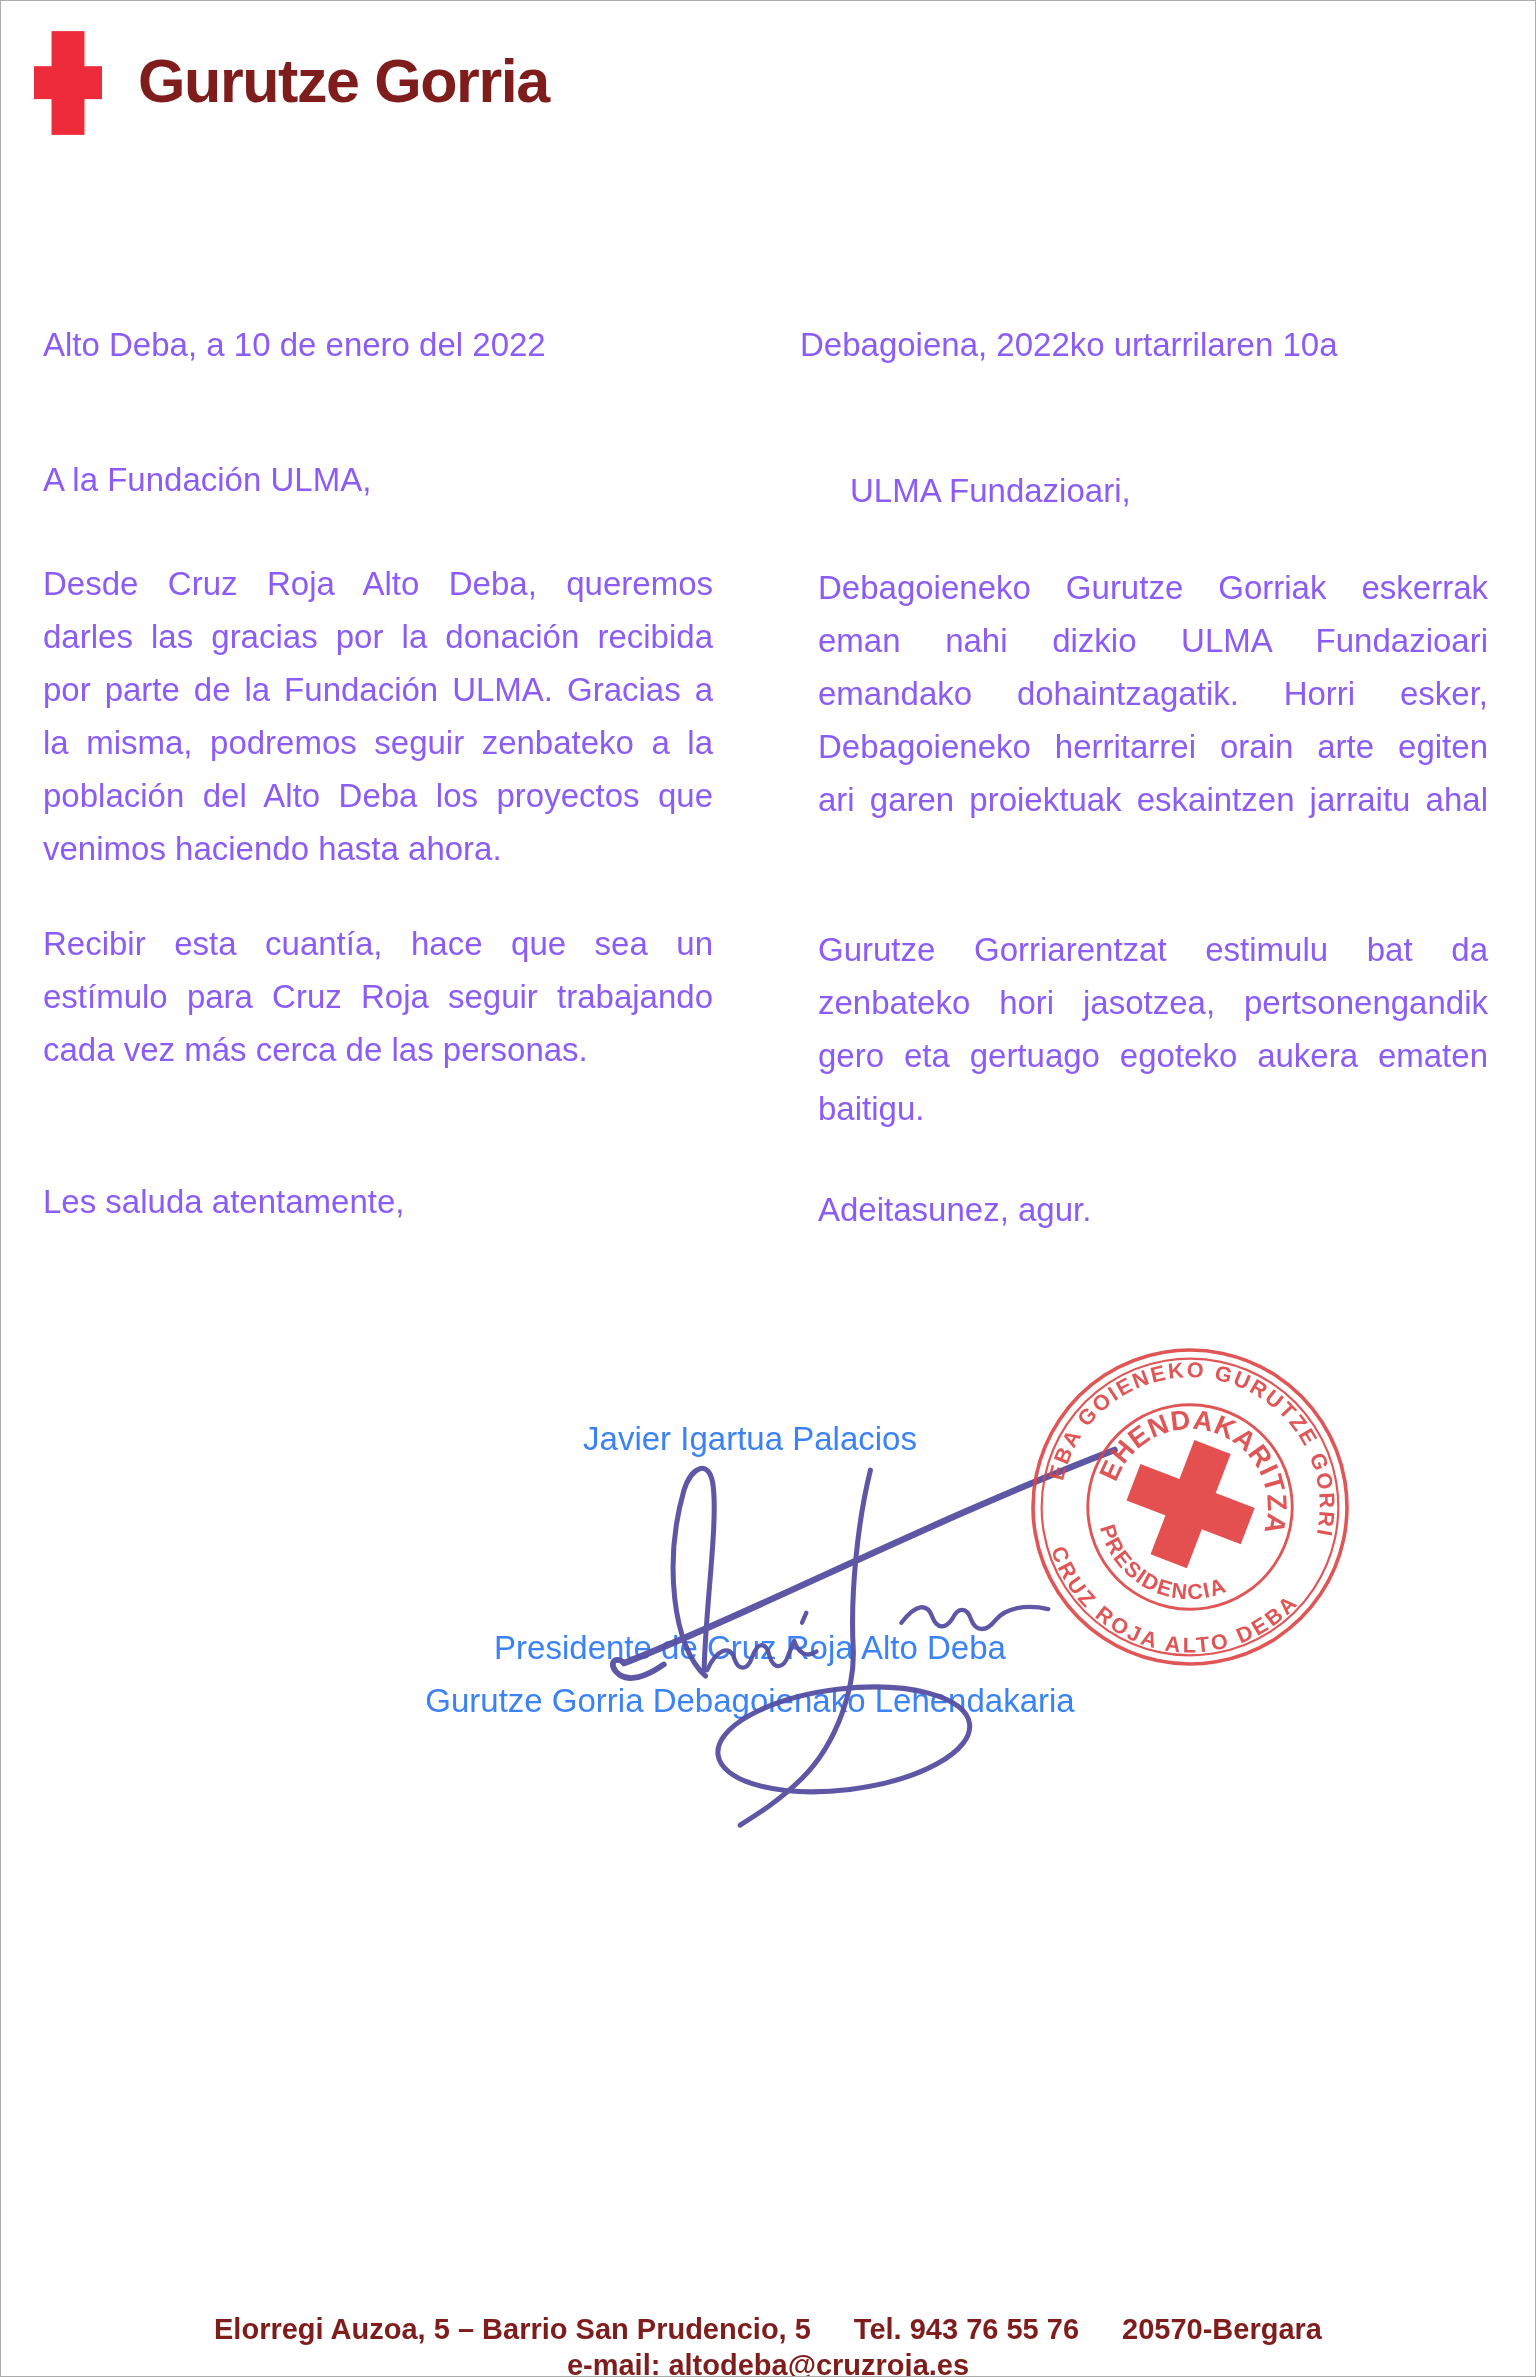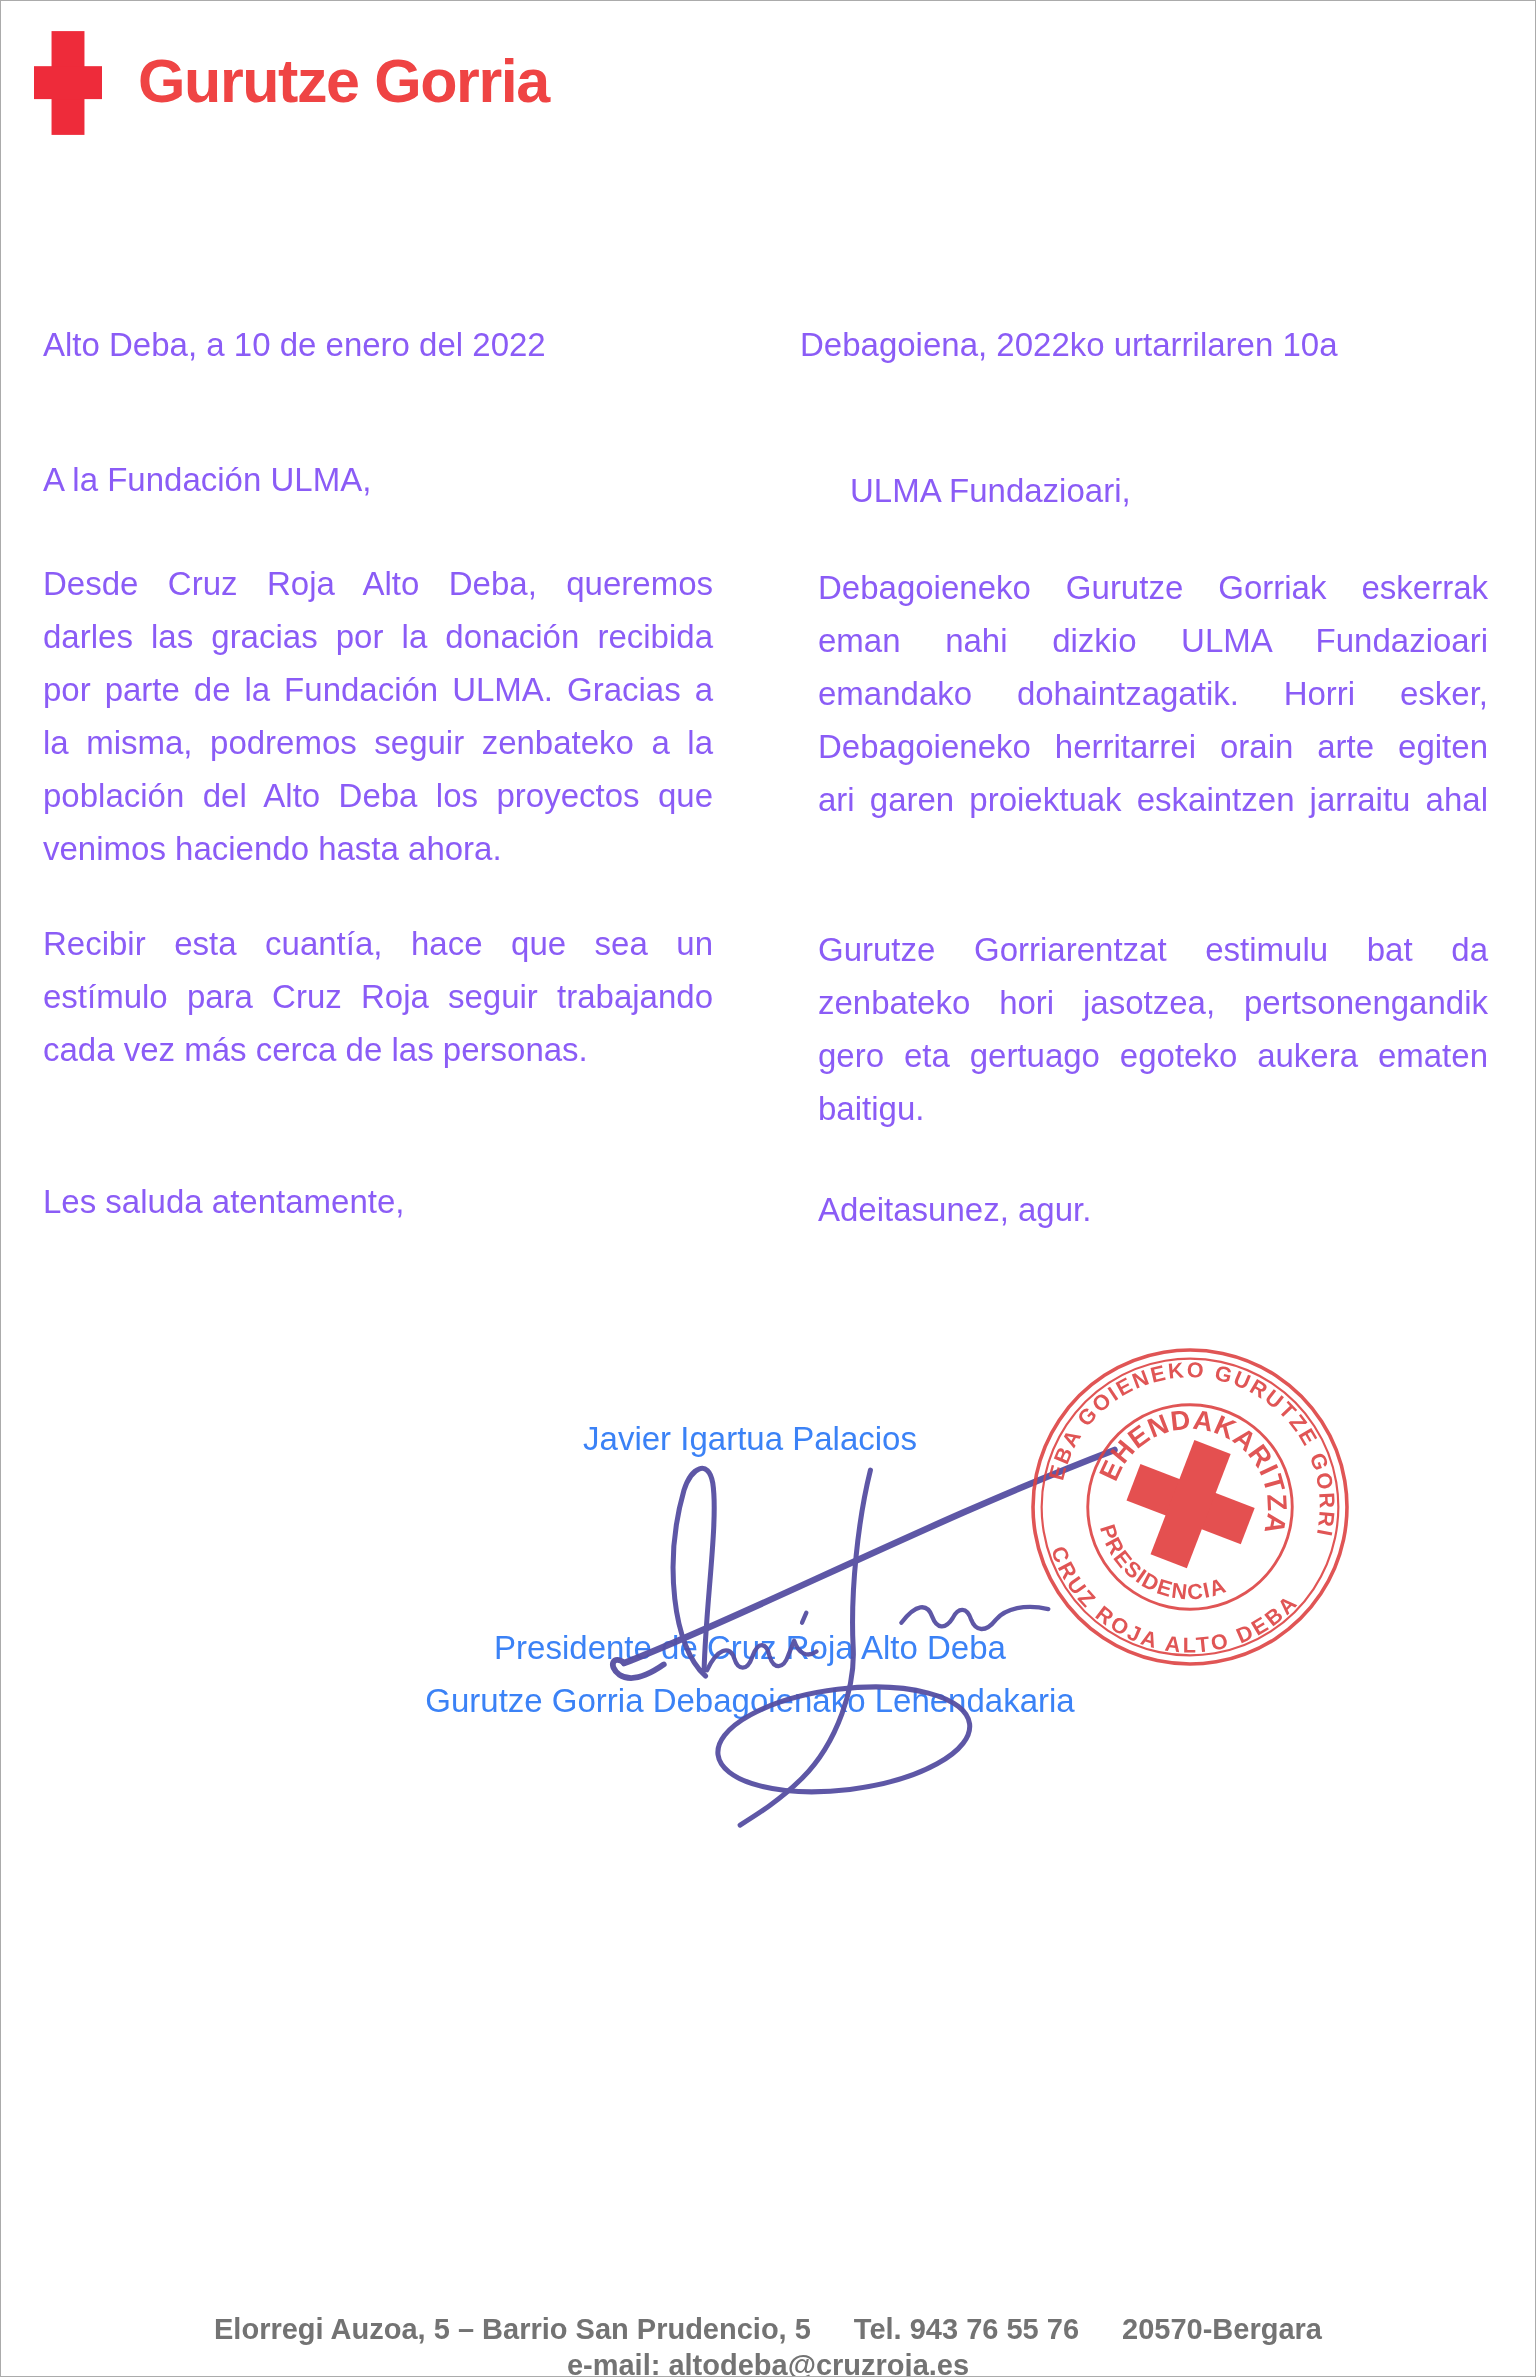--- a/index.html
+++ b/index.html
@@ -8,34 +8,34 @@
     width:1534px;height:2375px;
     background:#ffffff;
     border:1.4px solid #ababab;
     font-family:"Liberation Sans", sans-serif;
     color:#212121;
     overflow:hidden;
   }
   .abs{position:absolute;}
   
   .brand-text{
-    font-size:61px;font-weight:700;letter-spacing:-1.4px;color:#ef4444;
+    font-size:61px;font-weight:700;letter-spacing:-1.4px;color:#7f1d1d;
     line-height:1;white-space:nowrap;
   }
   
   .bodytext{font-size:33px;line-height:53px;color:#8b5cf6;}
   .col{width:670px;}
   .jline{text-align:justify;text-align-last:justify;}
   .jline.last{text-align-last:left;}
   .plain{white-space:nowrap;}
   
   .centerblock{width:922px;left:288px;text-align:center;}
   .sig-name,.sig-title{font-size:33px;line-height:53px;color:#3b82f6;}
   
-  .footer-line{width:100%;text-align:center;font-weight:700;color:#737373;font-size:29px;line-height:36px;}
+  .footer-line{width:100%;text-align:center;font-weight:700;color:#7f1d1d;font-size:29px;line-height:36px;}
   .seg{display:inline-block;}
   .seg:not(:last-child){margin-right:43px;}
   svg text{font-family:"Liberation Sans", sans-serif;}
 </style>
 </head>
 <body>
 
 <div class="page">
 
   <div class="abs" style="left:33px;top:30px;">

